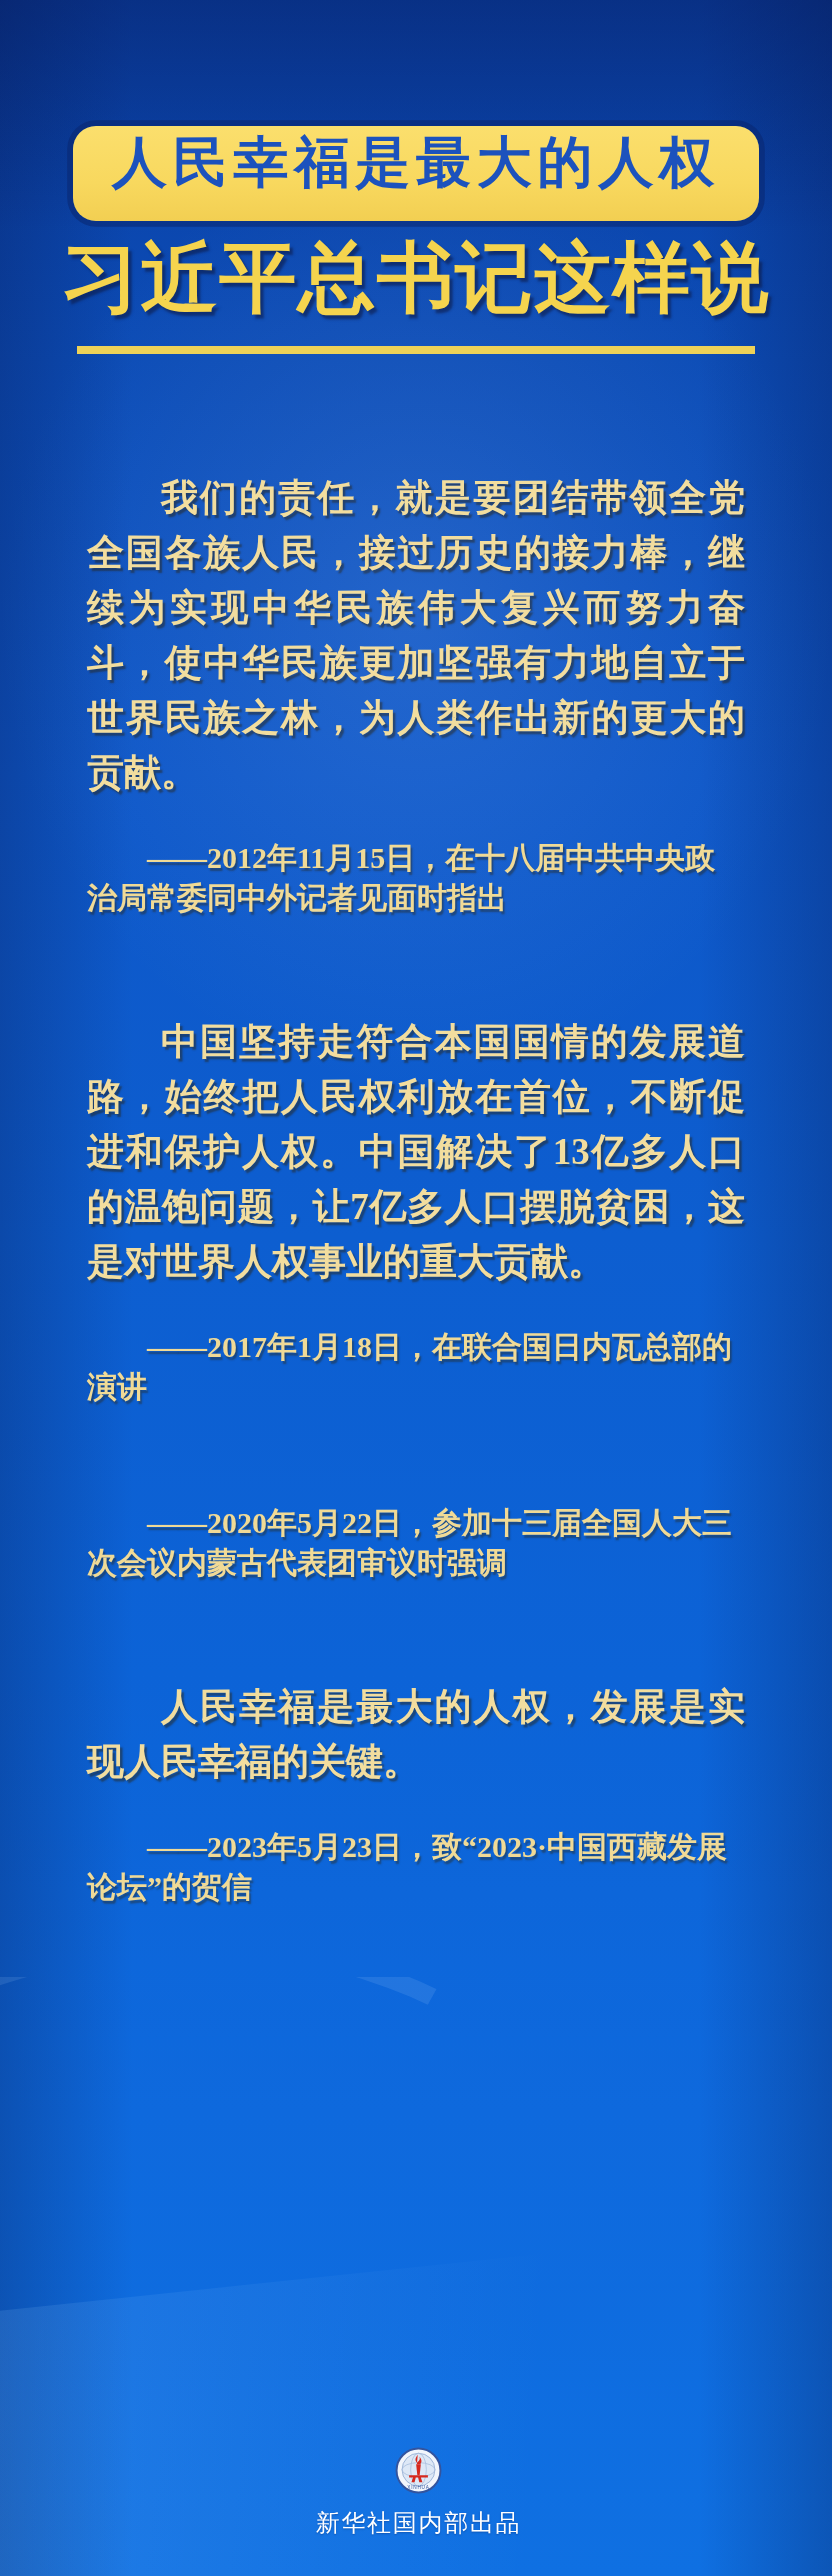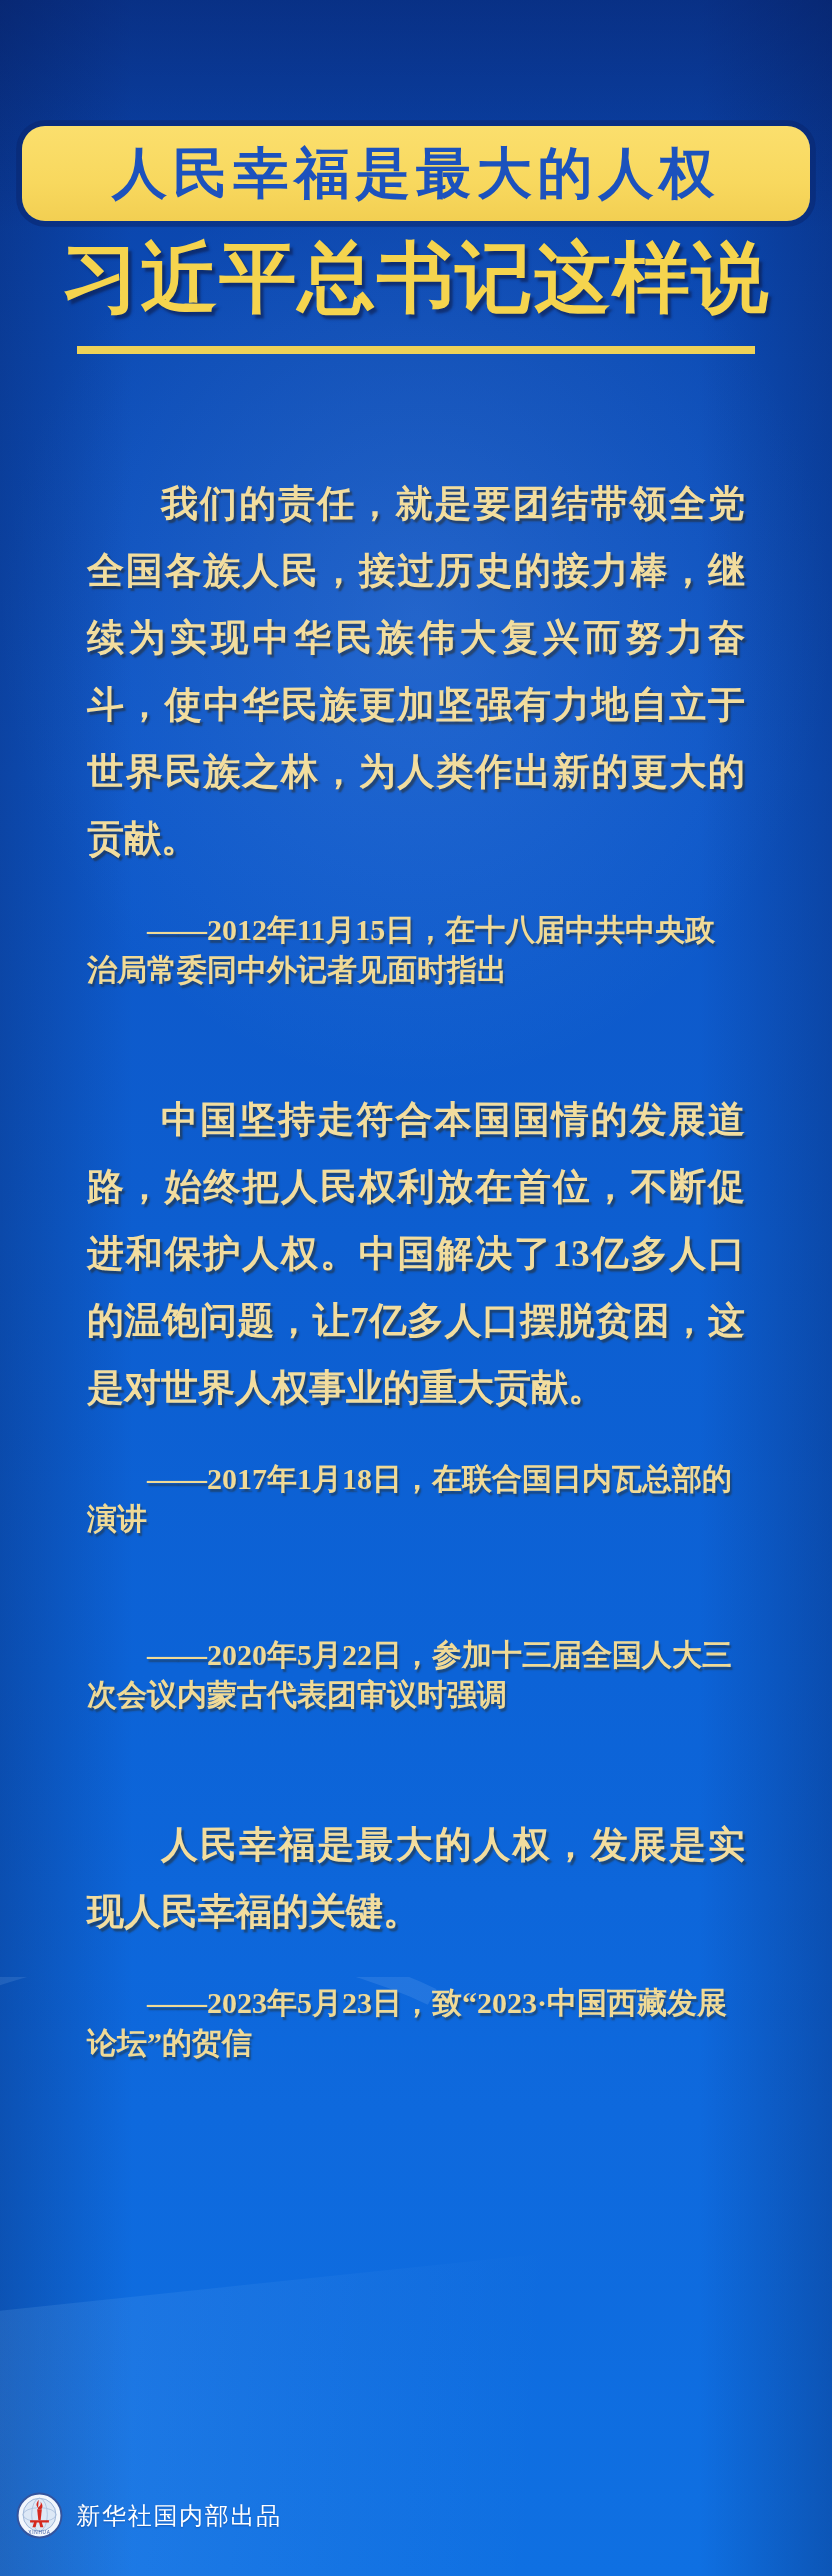--- a/index.html
+++ b/index.html
@@ -12,25 +12,25 @@
     background:
       linear-gradient(180deg, rgba(6,18,70,0.32) 0%, rgba(6,18,70,0) 9%),
       linear-gradient(90deg, rgba(6,18,70,0.28) 0%, rgba(6,18,70,0) 16%, rgba(6,18,70,0) 84%, rgba(6,18,70,0.28) 100%),
       radial-gradient(ellipse 72% 26% at 50% 24%, rgba(150,195,255,0.16), rgba(150,195,255,0) 70%),
       linear-gradient(180deg,#0a3fa4 0%,#0c4cb6 14%,#0e57c8 30%,#0d5ed0 48%,#0c63d7 65%,#0e69dd 82%,#0f70e2 100%);
   }
 
   
   .badge{
     margin:126px auto 0;
-    width:788px;height:95px;
+    width:686px;height:95px;
     background:linear-gradient(180deg,#fbdf6d 0%,#f8d85e 60%,#f2cf52 100%);
     border-radius:23px;
     box-shadow:0 0 0 5.8px rgba(9,38,112,0.55);
-    display:flex;align-items:center;justify-content:center;
+    display:flex;align-items:flex-start;justify-content:center;
   }
   .badge-text{
     font-size:55px;font-weight:bold;color:#1c52bd;
     letter-spacing:5.8px;white-space:nowrap;
   }
   .main-title{
     margin-top:6px;
     text-align:center;
     font-size:77px;font-weight:900;color:#f5d44e;
     letter-spacing:1.7px;white-space:nowrap;
@@ -41,21 +41,21 @@
     background:#eed258;border:none;
   }
 
   
   .quotes{margin-top:116px;padding:0 87px;}
   .quote-group + .quote-group{margin-top:96px;}
   .quote-text{
     margin:0;
     font-family:"Liberation Serif","DejaVu Serif",serif;
     font-weight:700;
-    font-size:37px;line-height:67px;
+    font-size:37px;line-height:55px;
     color:#f2dd9e;
     text-align:justify;
     text-indent:2em;
     word-break:break-all;
     text-shadow:2.5px 3.3px 1.7px rgba(45,32,0,0.45);
   }
   .quote-source{
     margin:38px 0 0;
     font-family:Liberation Serif, serif;
     font-weight:700;
@@ -79,22 +79,22 @@
     transform:rotate(-16deg);
   }
   .fx-band{
     position:absolute;left:-67px;right:-67px;bottom:-50px;height:358px;
     background:linear-gradient(100deg, rgba(150,205,255,0.16) 0%, rgba(150,205,255,0.06) 38%, rgba(150,205,255,0) 62%);
     transform:rotate(-6deg);
   }
 
   
   .footer{
-    position:absolute;left:16px;right:0;bottom:37px;
-    display:flex;align-items:center;justify-content:flex-start;gap:13.3px;
+    position:absolute;left:5px;right:0;bottom:37px;
+    display:flex;align-items:center;justify-content:flex-end;gap:13.3px;flex-direction:column;
   }
   .emblem{width:47px;height:47px;display:block;}
   .credit{
     font-size:24px;color:#ffffff;letter-spacing:1.7px;
     text-shadow:0 0.8px 1.7px rgba(10,40,110,0.4);
   }
 </style>
 </head>
 <body>
 

